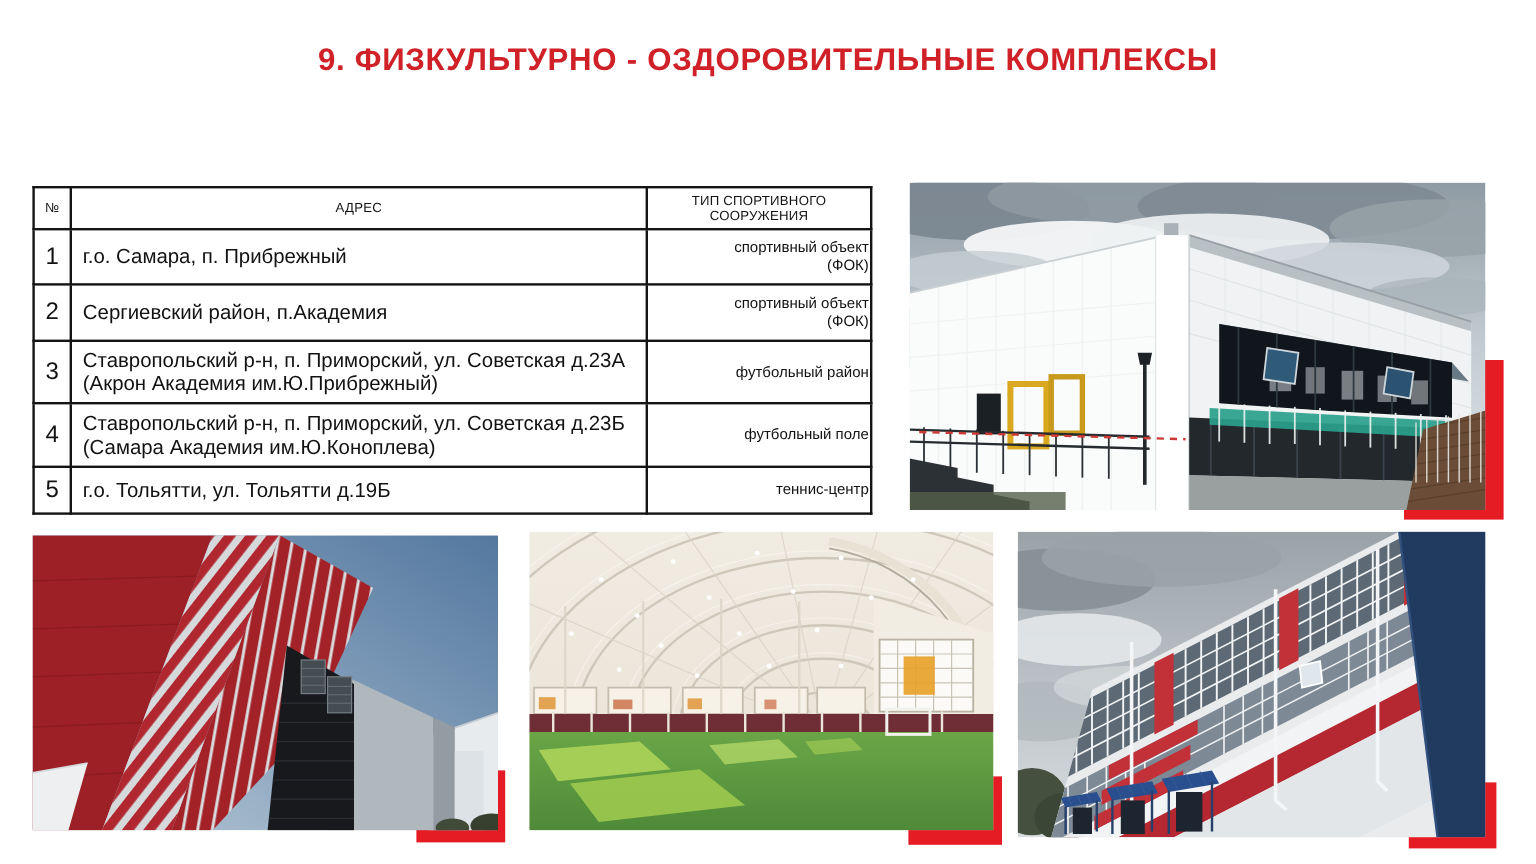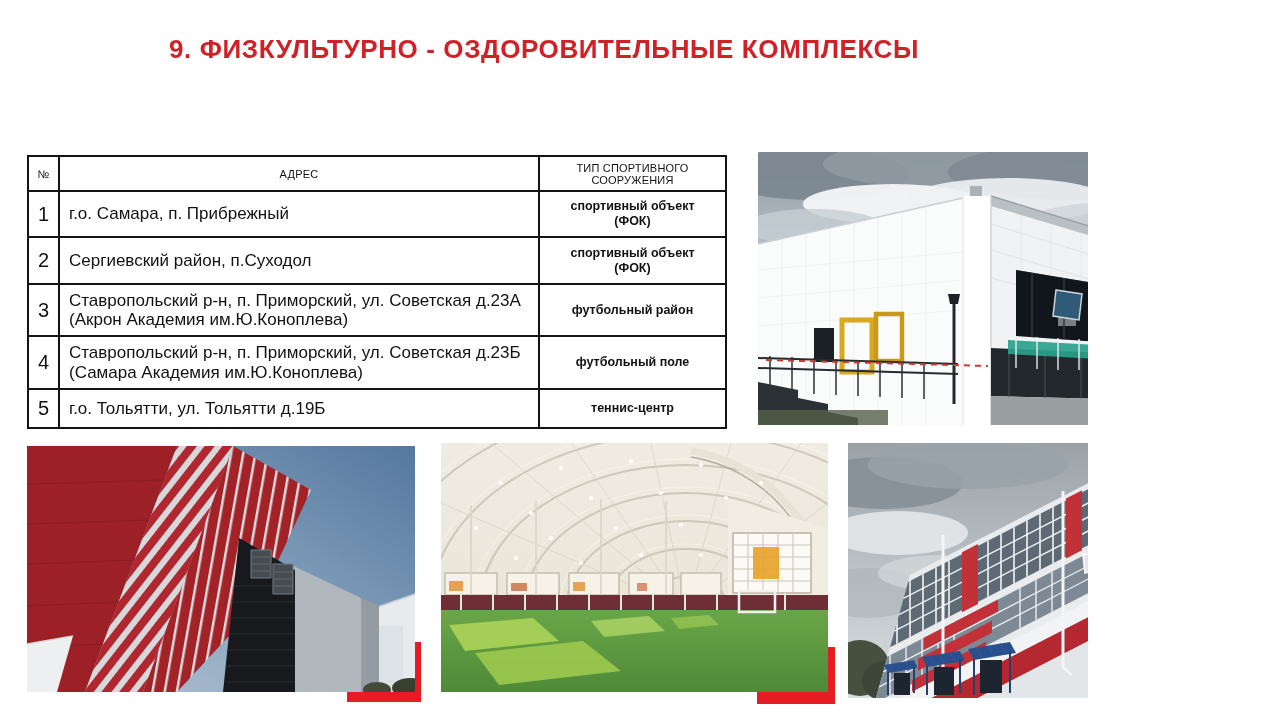--- a/index.html
+++ b/index.html
@@ -1,27 +1,27 @@
 <!DOCTYPE html>
 <html style="--title-red: #cf2127; --accent-red: #e51c23; --table-border: #141414; --text-dark: #121212;"><head>
 <meta charset="utf-8">
 <style>
   html,body{margin:0;padding:0;background:#ffffff;}
-  .slide{position:relative;width:1088px;height:720px;background:#fff;overflow:hidden;
+  .slide{position:relative;width:1280px;height:720px;background:#fff;overflow:hidden;
          font-family:"Liberation Sans", sans-serif;color:var(--text-dark,#111);}
   .title{position:absolute;left:0;right:0;top:34px;margin:0;text-align:center;
          font-size:26px;font-weight:bold;letter-spacing:.6px;color:var(--title-red,#cf2127);}
   table.facilities{position:absolute;left:27px;top:155px;width:698px;border-collapse:collapse;
          table-layout:fixed;background:#fff;}
   table.facilities th,table.facilities td{border:2px solid var(--table-border,#141414);
          vertical-align:middle;overflow:hidden;}
   table.facilities th{height:31px;font-size:11px;font-weight:400;text-align:center;letter-spacing:.2px;}
   td.num{text-align:center;font-size:20px;}
   td.addr{font-size:17px;padding:2px 16px 2px 9px;line-height:1.12;white-space:pre-line;}
-  td.type{text-align:center;font-size:12.5px;line-height:1.2;white-space:pre-line;font-weight:bold;}
+  td.type{text-align:right;font-size:12.5px;line-height:1.2;white-space:pre-line;}
   tr.h1{height:46px;} tr.h2{height:47px;} tr.h3{height:52px;} tr.h4{height:53px;} tr.h5{height:39px;}
   .photo{position:absolute;margin:0;padding:0;overflow:hidden;z-index:2;}
   .photo svg{display:block;width:100%;height:100%;}
   .ph-a{left:758px;top:152px;width:480px;height:273px;}
   .ph-b{left:27px;top:446px;width:388px;height:246px;}
   .ph-c{left:441px;top:443px;width:387px;height:249px;}
   .ph-d{left:848px;top:443px;width:390px;height:255px;}
   .accent{position:absolute;background:var(--accent-red,#e51c23);z-index:1;}
   .ac-a{left:1170px;top:300px;width:83px;height:133px;}
   .ac-b{left:347px;top:642px;width:74px;height:60px;}
@@ -50,28 +50,28 @@
     </thead>
     <tbody>
       <tr class="h1">
         <td class="num">1</td>
         <td class="addr">г.о. Самара, п. Прибрежный</td>
         <td class="type">спортивный объект
 (ФОК)</td>
       </tr>
       <tr class="h2">
         <td class="num">2</td>
-        <td class="addr">Сергиевский район, п.Суходол</td>
+        <td class="addr">Сергиевский район, п.Академия</td>
         <td class="type">спортивный объект
 (ФОК)</td>
       </tr>
       <tr class="h3">
         <td class="num">3</td>
         <td class="addr">Ставропольский р-н, п. Приморский, ул. Советская д.23А
-(Акрон Академия им.Ю.Коноплева)</td>
+(Акрон Академия им.Ю.Прибрежный)</td>
         <td class="type">футбольный район</td>
       </tr>
       <tr class="h4">
         <td class="num">4</td>
         <td class="addr">Ставропольский р-н, п. Приморский, ул. Советская д.23Б
 (Самара Академия им.Ю.Коноплева)</td>
         <td class="type">футбольный поле</td>
       </tr>
       <tr class="h5">
         <td class="num">5</td>

